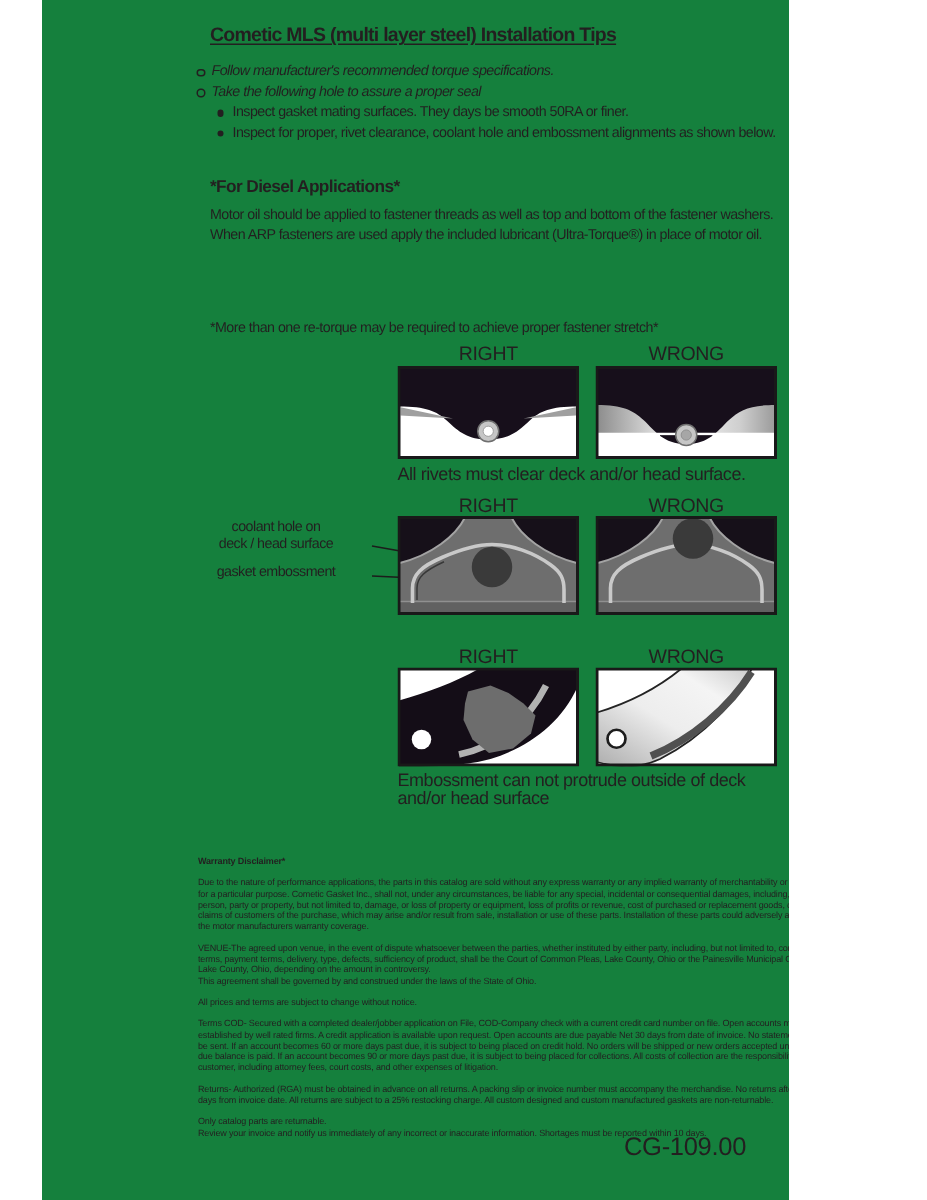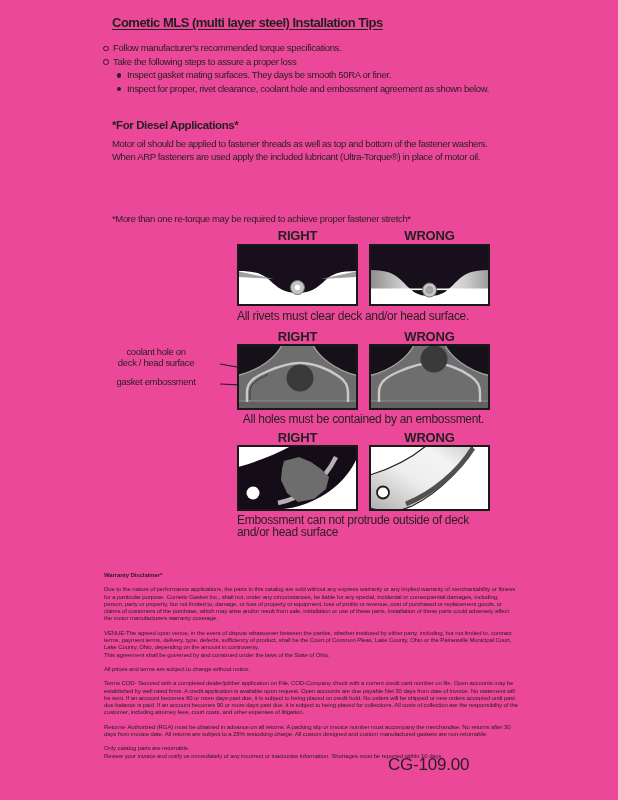--- a/index.html
+++ b/index.html
@@ -1,53 +1,53 @@
 <!DOCTYPE html>
 <html><head>
 <meta charset="utf-8">
 <style>
   html,body{margin:0;padding:0;background:#fff;}
-  .page{position:relative;width:618px;height:800px;background:#ec4899;overflow:hidden;
-        font-family:"Liberation Sans",sans-serif;color:#231f20;}
+  .page{position:relative;width:498px;height:800px;background:#15803d;overflow:hidden;
+        font-family:"Liberation Sans",sans-serif;color:#231f20;margin-left:28px;}
   .abs{position:absolute;}
   .title{left:112px;top:15px;font-size:13px;font-weight:bold;letter-spacing:-0.5px;
          text-decoration:underline;text-underline-offset:2px;margin:0;}
   .intro{left:100px;top:41px;width:470px;font-size:9.5px;letter-spacing:-0.35px;line-height:13.6px;}
-  .blt{position:relative;padding-left:13px;}
+  .blt{position:relative;padding-left:13px;font-style:italic;}
   .blt::before{content:"";position:absolute;left:3px;top:4.5px;width:3.6px;height:3.6px;
                border:0.9px solid #231f20;border-radius:50%;}
   .sblt{position:relative;padding-left:27px;}
   .sblt::before{content:"";position:absolute;left:17px;top:5px;width:4.4px;height:4.4px;
                 background:#231f20;border-radius:50%;}
   .h-diesel{left:112px;top:119px;font-size:11.5px;font-weight:bold;letter-spacing:-0.4px;margin:0;}
   .body{width:500px;font-size:9.5px;letter-spacing:-0.35px;line-height:13.2px;
         white-space:pre-line;margin:0;}
   .p1{left:112px;top:137px;} .p2{left:112px;top:169px;} .pnote{left:112px;top:212px;}
-  .rw-head{width:121px;text-align:center;font-size:13px;font-weight:bold;letter-spacing:-0.2px;}
+  .rw-head{width:121px;text-align:center;font-size:13px;font-weight:normal;letter-spacing:-0.2px;}
   .cap{font-size:12px;letter-spacing:-0.3px;white-space:pre-line;}
   .dlabel{width:124px;text-align:center;font-size:9.5px;letter-spacing:-0.35px;
           line-height:10.8px;white-space:pre-line;}
   .discl{left:104px;top:572px;width:414px;font-size:6px;letter-spacing:-0.1px;line-height:7.3px;}
   .discl h3{font-size:6px;margin:0 0 7px 0;}
   .discl p{margin:0 0 7px 0;white-space:pre-line;}
   .footer{left:388px;top:755px;font-size:17px;letter-spacing:-0.2px;}
   svg{display:block;}
 </style>
 </head>
 <body>
 
 <div class="page">
 
   <h1 class="abs title">Cometic MLS (multi layer steel) Installation Tips</h1>
 
   <div class="abs intro">
     <div class="blt">Follow manufacturer's recommended torque specifications.</div>
-    <div class="blt">Take the following steps to assure a proper loss</div>
+    <div class="blt">Take the following hole to assure a proper seal</div>
     <div class="sblt">Inspect gasket mating surfaces.  They days be smooth 50RA or finer.</div>
-    <div class="sblt">Inspect for proper, rivet clearance, coolant hole and embossment agreement as shown below.</div>
+    <div class="sblt">Inspect for proper, rivet clearance, coolant hole and embossment alignments as shown below.</div>
   </div>
 
   <h2 class="abs h-diesel">*For Diesel Applications*</h2>
   <p class="abs body p1">Motor oil should be applied to fastener threads as well as top and bottom of the fastener washers.
 When ARP fasteners are used apply the included lubricant (Ultra-Torque®) in place of motor oil.</p>
   <p class="abs body pnote">*More than one re-torque may be required to achieve proper fastener stretch*</p>
 
   <div class="abs rw-head" style="left:237px;top:228px;">RIGHT</div>
   <div class="abs rw-head" style="left:369px;top:228px;">WRONG</div>
 
@@ -126,21 +126,20 @@
       <path d="M1,1 H45 C39,13 23,26 1,31.5 Z" fill="#161019"></path>
       <path d="M45,1 C39,13 23,26 1,31.5" stroke="#a3a3a3" stroke-width="1.3" fill="none"></path>
       <path d="M120,1 H76 C82,13 98,26 120,31.5 Z" fill="#161019"></path>
       <path d="M76,1 C82,13 98,26 120,31.5" stroke="#a3a3a3" stroke-width="1.3" fill="none"></path>
       <path d="M10,58 L10,48 C10,39 16,33.5 30,27.5 C45,21 57,19 63,19 C76,19 91,24.5 102,32.5 C109,37.5 111,42 111,49 L111,58" stroke="#c9c9c9" stroke-width="2.4" fill="none"></path>
       <circle cx="65" cy="15" r="13.5" fill="#3a3a3a"></circle>
       <rect x="1" y="1" width="119" height="64" fill="none" stroke="#191919" stroke-width="2"></rect>
     </svg>
   </div>
 
-  <div class="abs cap" style="left:237px;top:412px;width:253px;text-align:center;">All holes must be contained by an embossment.</div>
 
   <div class="abs rw-head" style="left:237px;top:430px;">RIGHT</div>
   <div class="abs rw-head" style="left:369px;top:430px;">WRONG</div>
 
   <div class="abs" style="left:237px;top:445px;">
     <svg width="121" height="66" viewBox="0 0 121 66">
       <rect x="1" y="1" width="119" height="64" fill="#ffffff"></rect>
       <path d="M1,22 C19,17 38,10 54,1 L120,1 L120,13 C109,37 88,53 62,61 C44,66 22,66 1,66 Z" fill="#140d17"></path>
       <path d="M41,58 C65,53 86,38 99,12" stroke="#b2b2b2" stroke-width="4.5" fill="none"></path>
       <path d="M47,16 L62,12 L74,17 L84,24 L92,32 L89,44 L77,54 L61,57 L50,48 L44,35 L45,24 Z" fill="#6d6d6d"></path>

